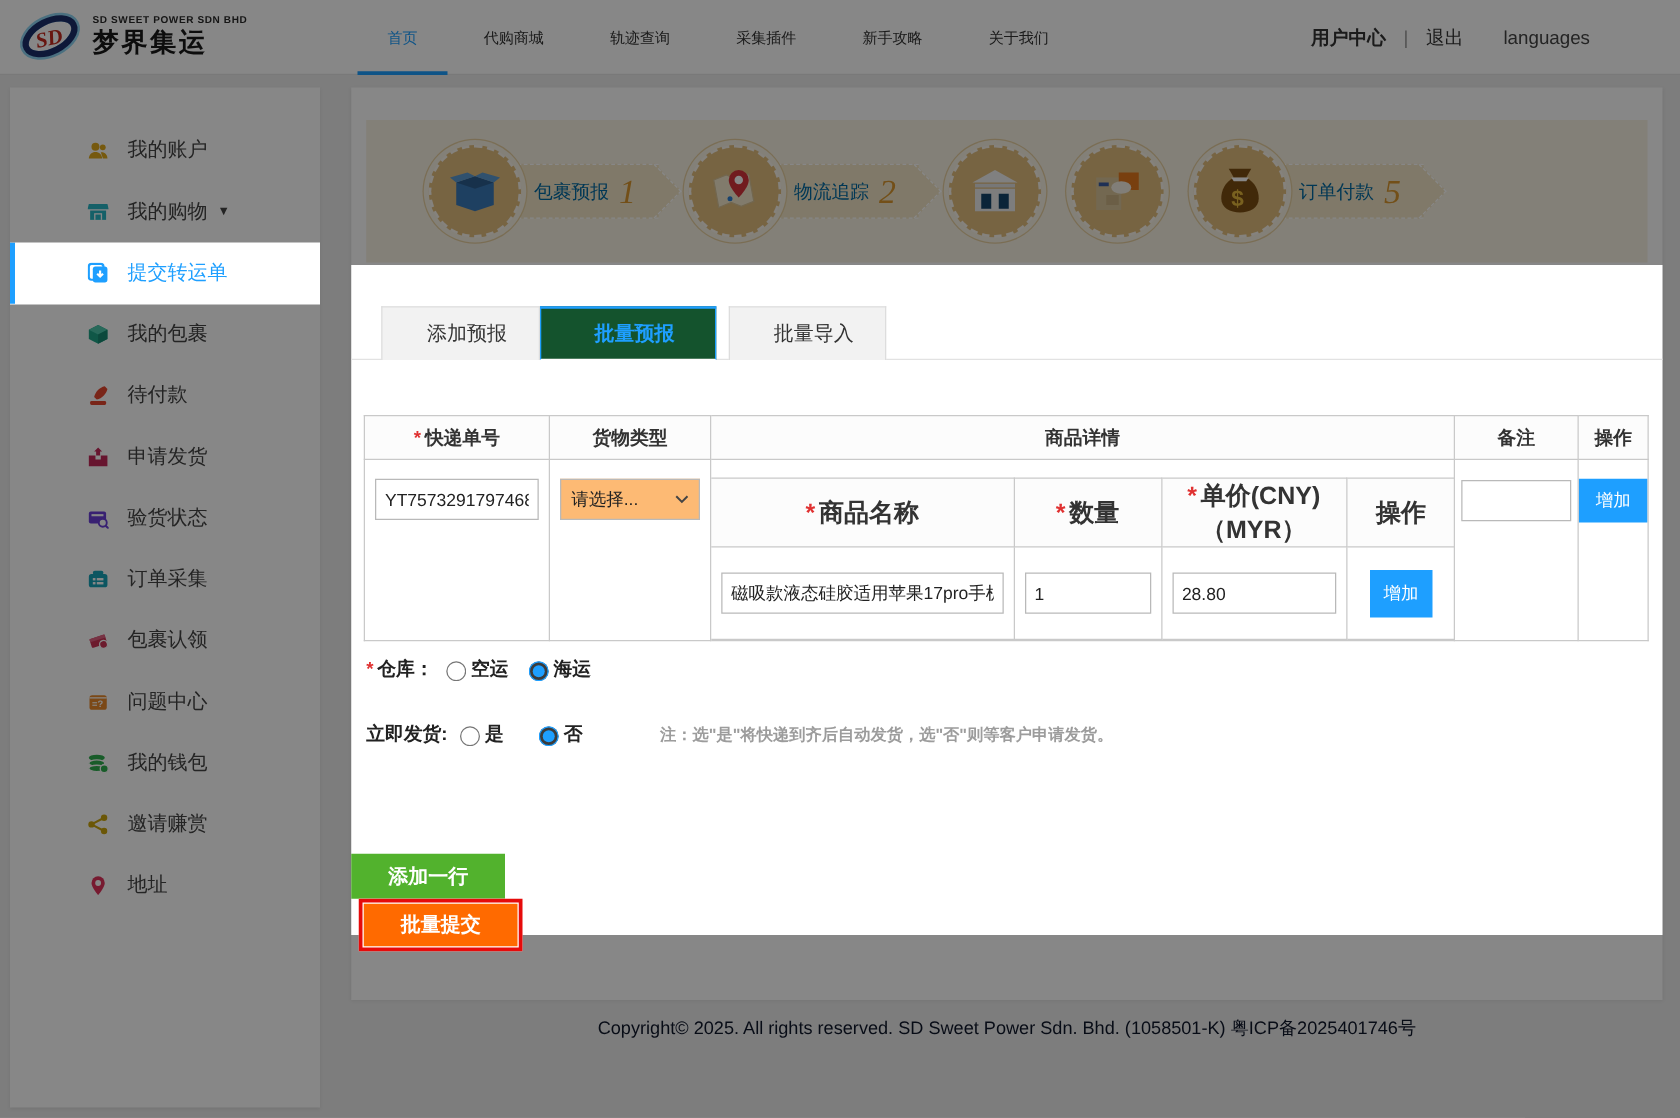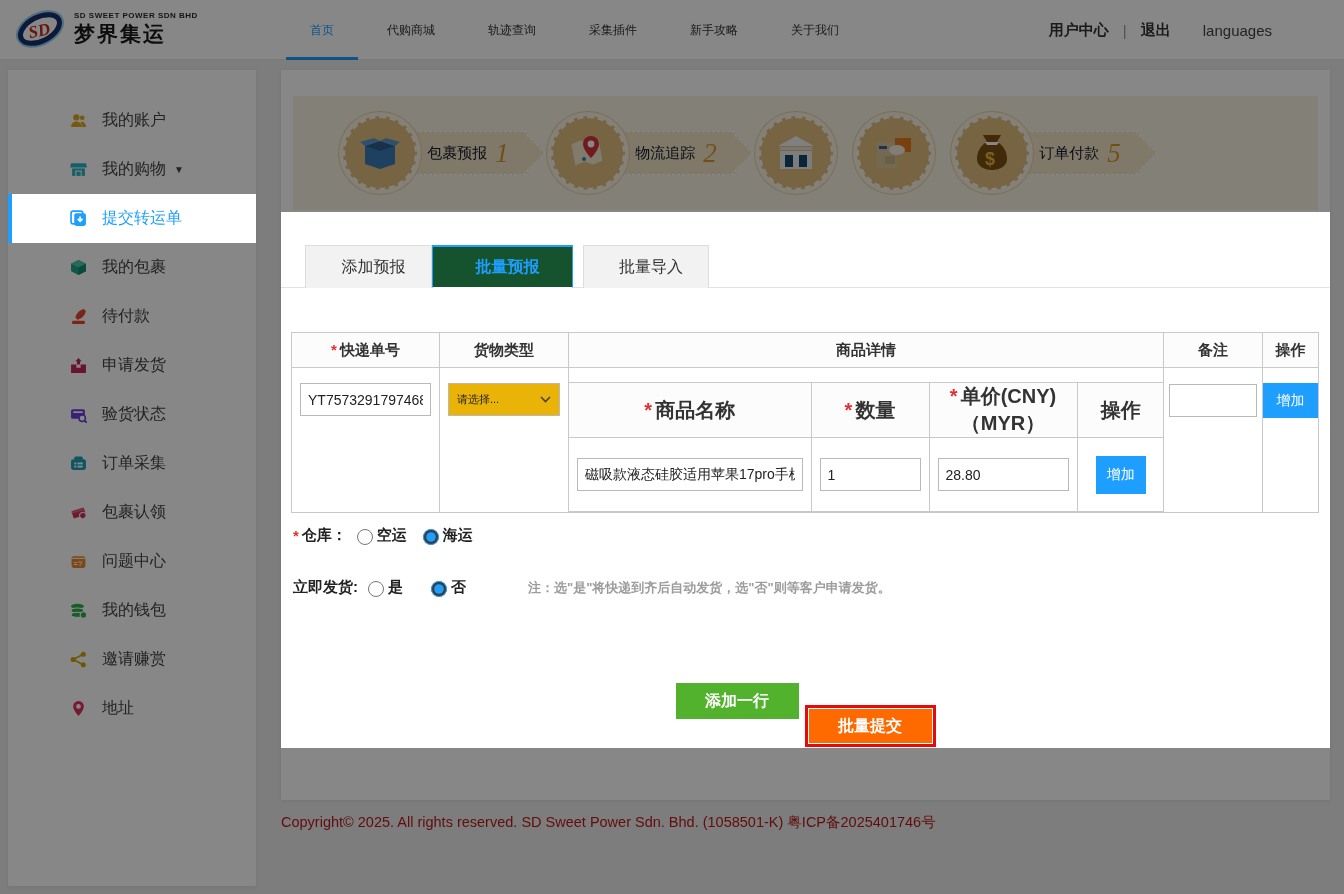--- a/index.html
+++ b/index.html
@@ -31,21 +31,21 @@
 
   
   .main-card { position:absolute; left:281px; top:70px; width:1049px; height:730px; background:#ffffff; box-shadow:0 1px 3px rgba(0,0,0,.08); }
 
   
   .steps { position:absolute; left:12px; top:26px; width:1025px; height:114px; background:#f8f1e2; display:flex; align-items:center; padding-left:50px; }
   .step { display:flex; align-items:center; }
   .step-circle { width:74px; height:74px; border-radius:50%; background:#e0bd7e; border:2px dashed rgba(255,255,255,.85); box-shadow:0 0 0 4px #f8f1e2, 0 0 0 5px #e6cf9f; display:flex; align-items:center; justify-content:center; z-index:2; }
   .step-band { position:relative; margin-left:-8px; height:44px; width:118px; background:#f1e5c6; border-top:1px dashed #fff; border-bottom:1px dashed #fff; display:flex; align-items:center; justify-content:center; gap:8px; }
   .step-band::after { content:""; position:absolute; right:-12px; top:50%; transform:translateY(-50%) rotate(45deg); width:30px; height:30px; background:#f1e5c6; border-top:1px dashed #fff; border-right:1px dashed #fff; z-index:1; }
-  .step-label { font-size:15px; color:#0f172a; z-index:2; white-space:nowrap; }
+  .step-label { font-size:15px; color:#0369a1; z-index:2; white-space:nowrap; }
   .step-num { font-size:27px; font-style:italic; color:#d9962e; font-family:"Liberation Serif","DejaVu Serif",serif; z-index:2; }
   .step + .step { margin-left:24px; }
 
   
   .panel { position:absolute; left:281px; top:212px; width:1049px; height:536px; background:#ffffff; z-index:210; }
 
   
   .tabs { position:absolute; left:0; top:33px; width:1049px; height:43px; border-bottom:1px solid #e2e2e2; padding-left:24px; display:flex; }
   .tab { height:43px; display:flex; align-items:center; justify-content:center; font-size:16px; color:#333; background:#f2f2f2; border:1px solid #ddd; border-bottom:none; cursor:pointer;padding-left:10px; }
   .tab.t1 { width:127px; }
@@ -53,21 +53,21 @@
   .tab.t3 { width:126px; margin-left:10px; }
   .tab.active { background:#14532d; color:#1E9FFF; border:1px solid #1E9FFF; border-top-width:2px; border-bottom:1px solid #fff; margin-bottom:-1px; font-weight:bold; }
 
   
   .ptable { position:absolute; left:10px; top:120px; width:1027px; border-collapse:collapse; table-layout:fixed; }
   .ptable td, .ptable th { border:1px solid #c9c9c9; vertical-align:top; }
   .ptable th { height:35px; font-size:15px; color:#333; font-weight:bold; text-align:center; vertical-align:middle; background:#fcfcfc; }
   .req { color:#e03131; margin-right:3px; font-weight:bold; }
   .cell-pad { padding:15px 8px 0 8px; }
   .txt { border:1px solid #b9b9b9; height:33px; font-size:14px; padding:0 7px; font-family:inherit; color:#222; background:#fff; width:100%; }
-  .sel { border:1px solid #b9b9b9; height:33px; display:flex; align-items:center; justify-content:space-between; padding:0 8px; font-size:11px; color:#222; cursor:pointer; background:#eab308; }
+  .sel { border:1px solid #b9b9b9; height:33px; display:flex; align-items:center; justify-content:space-between; padding:0 8px; font-size:14px; color:#222; cursor:pointer; background:#fdba74; }
   .itable { width:100%; border-collapse:collapse; table-layout:fixed; margin-top:14px; }
   .itable th { height:53px; font-size:20px; border:1px solid #c9c9c9; border-top:1px solid #c9c9c9; }
   .itable td { border:1px solid #c9c9c9; border-bottom:1px solid #c9c9c9; height:74px; vertical-align:middle; padding:0 8px; }
   .itable tr th:first-child, .itable tr td:first-child { border-left:none; }
   .itable tr th:last-child, .itable tr td:last-child { border-right:none; }
   .btn-blue { background:#1E9FFF; color:#fff; border:none; font-size:14px; font-family:inherit; cursor:pointer; }
   .btn-add-inner { width:50px; height:38px; }
   .btn-add-outer { width:100%; height:35px; display:block; margin-top:15px; }
   .op-cell { padding:0 !important; }
   .remark-cell { padding:16px 5px 0 5px !important; }
@@ -75,27 +75,27 @@
   
   .radio-row { position:absolute; left:12px; display:flex; align-items:center; font-size:15px; }
   .radio-row label { display:flex; align-items:flex-end; margin-left:10px; cursor:pointer; font-weight:bold; color:#222; }
   .radio-row input[type=radio] { width:16px; height:16px; accent-color:#1E9FFF; margin-right:4px; cursor:pointer; }
   .row-warehouse { top:314px; }
   .row-shipnow { top:366px; }
   .grp-label { font-weight:bold; color:#222;text-align:center; }
   .note { margin-left:62px; font-size:13px; color:#9c9c9c; font-weight:bold; }
 
   
-  .actions { position:absolute; left:0; top:468px; width:1049px; display:flex; justify-content:center; align-items:flex-start; }
+  .actions { position:absolute; left:0; top:468px; width:1049px; display:flex; justify-content:center; align-items:flex-start;flex-direction:column; }
   .btn-green { width:123px; height:36px; background:#52b22d; color:#fff; border:none; font-size:16px; font-weight:bold; font-family:inherit; cursor:pointer; margin-top:3px; }
-  .hl-wrap { margin-left:6px; border:3px solid #e60b0b; background:#fff; padding:1px;margin-top:25px; }
+  .hl-wrap { margin-left:6px; border:3px solid #e60b0b; background:#fff; padding:1px; }
   .btn-orange { width:123px; height:34px; background:#ff6a00; color:#fff; border:none; font-size:16px; font-weight:bold; font-family:inherit; cursor:pointer; display:block; }
 
   
-  .footer { position:absolute; left:281px; top:813px; width:1049px; font-size:14.5px; color:#b91c1c; }
+  .footer { position:absolute; left:281px; top:813px; width:1049px; text-align:center; font-size:14.5px; color:#0f172a; }
 
   
   .overlay { position:fixed; left:0; top:0; width:1344px; height:894px; background:rgba(0,0,0,0.47); z-index:100; pointer-events:none; }
 </style>
 </head>
 <body>
 
 <div class="topnav">
   <div class="brand">
     <svg width="52" height="46" viewBox="0 0 52 46">
@@ -112,21 +112,21 @@
     <div class="nav-item active">首页</div>
     <div class="nav-item">代购商城</div>
     <div class="nav-item">轨迹查询</div>
     <div class="nav-item">采集插件</div>
     <div class="nav-item">新手攻略</div>
     <div class="nav-item">关于我们</div>
   </div>
   <div class="nav-right">
     <span style="font-weight:bold;">用户中心</span>
     <span class="sep">|</span>
-    <span style="font-weight:bold;">退出</span>
+    <span style="font-weight:normal;">退出</span>
     <span class="lang">languages</span>
   </div>
 </div>
 
 <div class="sidebar">
   <ul class="side-list">
     <li class="side-item">
       <span class="sicon">
         <svg viewBox="0 0 16 16" width="17" height="17">
             <circle cx="6" cy="5" r="3" fill="#dfa91c"></circle>

